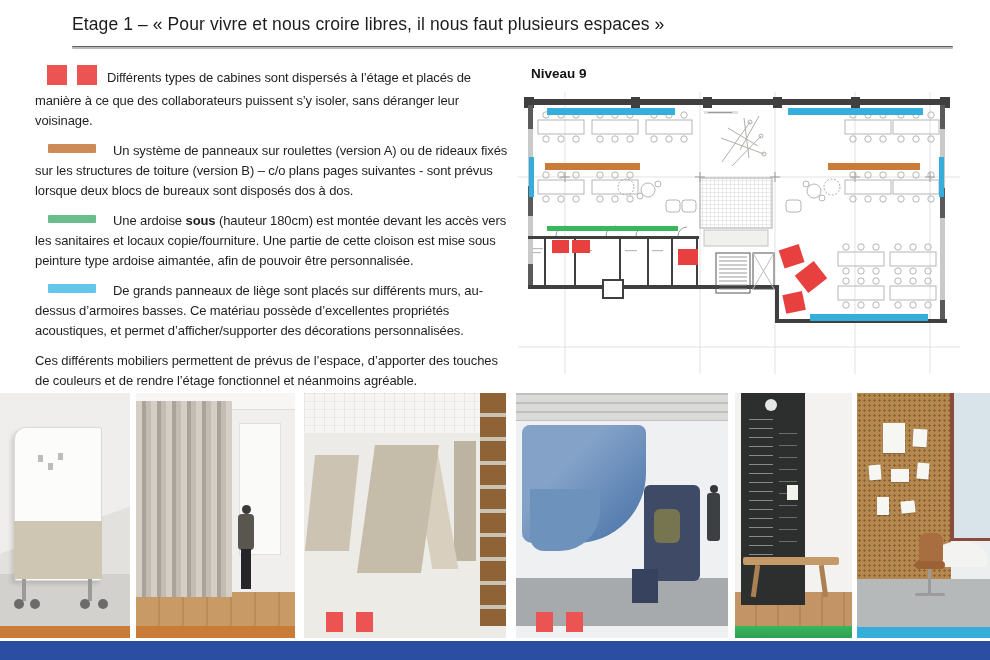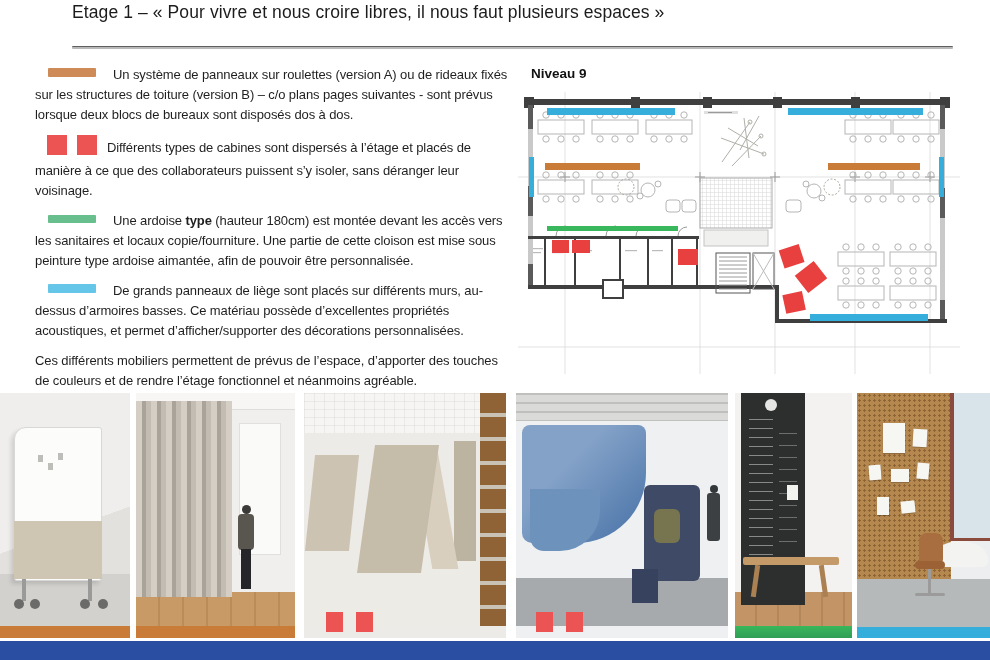--- a/index.html
+++ b/index.html
@@ -1,21 +1,21 @@
 <!DOCTYPE html>
 <html style="--c-orange: #CE8B57; --c-orange_deep: #C97C38; --c-red: #EC5353; --c-green: #68BE8D; --c-green_deep: #39B75C; --c-blue: #66C6E9; --c-plan_blue: #35AEDC; --c-plan_red: #E8403E; --c-footer_blue: #2A4FA2;"><head>
 <meta charset="utf-8">
 <style>
   html,body{margin:0;padding:0;}
   body{width:990px;height:660px;overflow:hidden;background:#ffffff;
        font-family:"Liberation Sans","DejaVu Sans",sans-serif;position:relative;}
   .slide{position:absolute;inset:0;background:#fff;}
 
   
-  .title{position:absolute;left:72px;top:2px;width:890px;font-size:17.5px;color:#1c1c1c;
+  .title{position:absolute;left:72px;top:14px;width:890px;font-size:17.5px;color:#1c1c1c;
          letter-spacing:.1px;}
   .title-rule{position:absolute;left:72px;top:46px;width:881px;height:3px;
               background:linear-gradient(180deg,#5f5f5f 0 40%,#b9b9b9 40% 100%);
               border-radius:1px;}
 
   
   .text-col{position:absolute;left:35px;top:62px;width:474px;font-size:13px;line-height:20px;
             color:#1f1f1f;letter-spacing:-0.1px;}
   .para{margin:3px 0 10px 0;}
   .marker-bar{display:inline-block;width:48px;height:9px;margin:0 17px 1px 13px;
@@ -135,23 +135,23 @@
 </style>
 </head>
 <body>
 
 <div class="slide">
 
   <div class="title">Etage 1 – « Pour vivre et nous croire libres, il nous faut plusieurs espaces »</div>
   <div class="title-rule"></div>
 
   <div class="text-col">
+      <div class="para"><span class="marker-squares"><span class="marker-sq"></span><span class="marker-sq"></span></span><span>Différents types de cabines sont dispersés à l’étage et placés de manière à ce que des collaborateurs puissent s’y isoler, sans déranger leur voisinage.</span></div>
       <div class="para"><span class="marker-bar m-orange"></span><span>Un système de panneaux sur roulettes (version A) ou de rideaux fixés sur les structures de toiture (version B) – c/o plans pages suivantes - sont prévus lorsque deux blocs de bureaux sont disposés dos à dos.</span></div>
-      <div class="para"><span class="marker-squares"><span class="marker-sq"></span><span class="marker-sq"></span></span><span>Différents types de cabines sont dispersés à l’étage et placés de manière à ce que des collaborateurs puissent s’y isoler, sans déranger leur voisinage.</span></div>
-      <div class="para"><span class="marker-bar m-green"></span><span>Une ardoise </span><b>type</b><span> (hauteur 180cm) est montée devant les accès vers les sanitaires et locaux copie/fourniture.  Une partie de cette cloison est mise sous peinture type ardoise aimantée, afin de pouvoir être personnalisée.</span></div>
+      <div class="para"><span class="marker-bar m-green"></span><span>Une ardoise </span><b>sous</b><span> (hauteur 180cm) est montée devant les accès vers les sanitaires et locaux copie/fourniture.  Une partie de cette cloison est mise sous peinture type ardoise aimantée, afin de pouvoir être personnalisée.</span></div>
       <div class="para"><span class="marker-bar m-blue"></span><span>De grands panneaux de liège sont placés sur différents murs, au-dessus d’armoires basses.  Ce matériau possède d’excellentes propriétés acoustiques, et permet d’afficher/supporter des décorations personnalisées.</span></div>
       <div class="para"><span>Ces différents mobiliers permettent de prévus de l’espace, d’apporter des touches de couleurs et de rendre l’étage fonctionnel et néanmoins agréable.</span></div>
     </div>
 
   <div class="plan-label">Niveau 9</div>
 
   <svg class="plan-svg" viewBox="0 0 442 296">
     <defs>
       <g id="desk">
         <rect x="0" y="0" width="46" height="14" class="furn"></rect>

